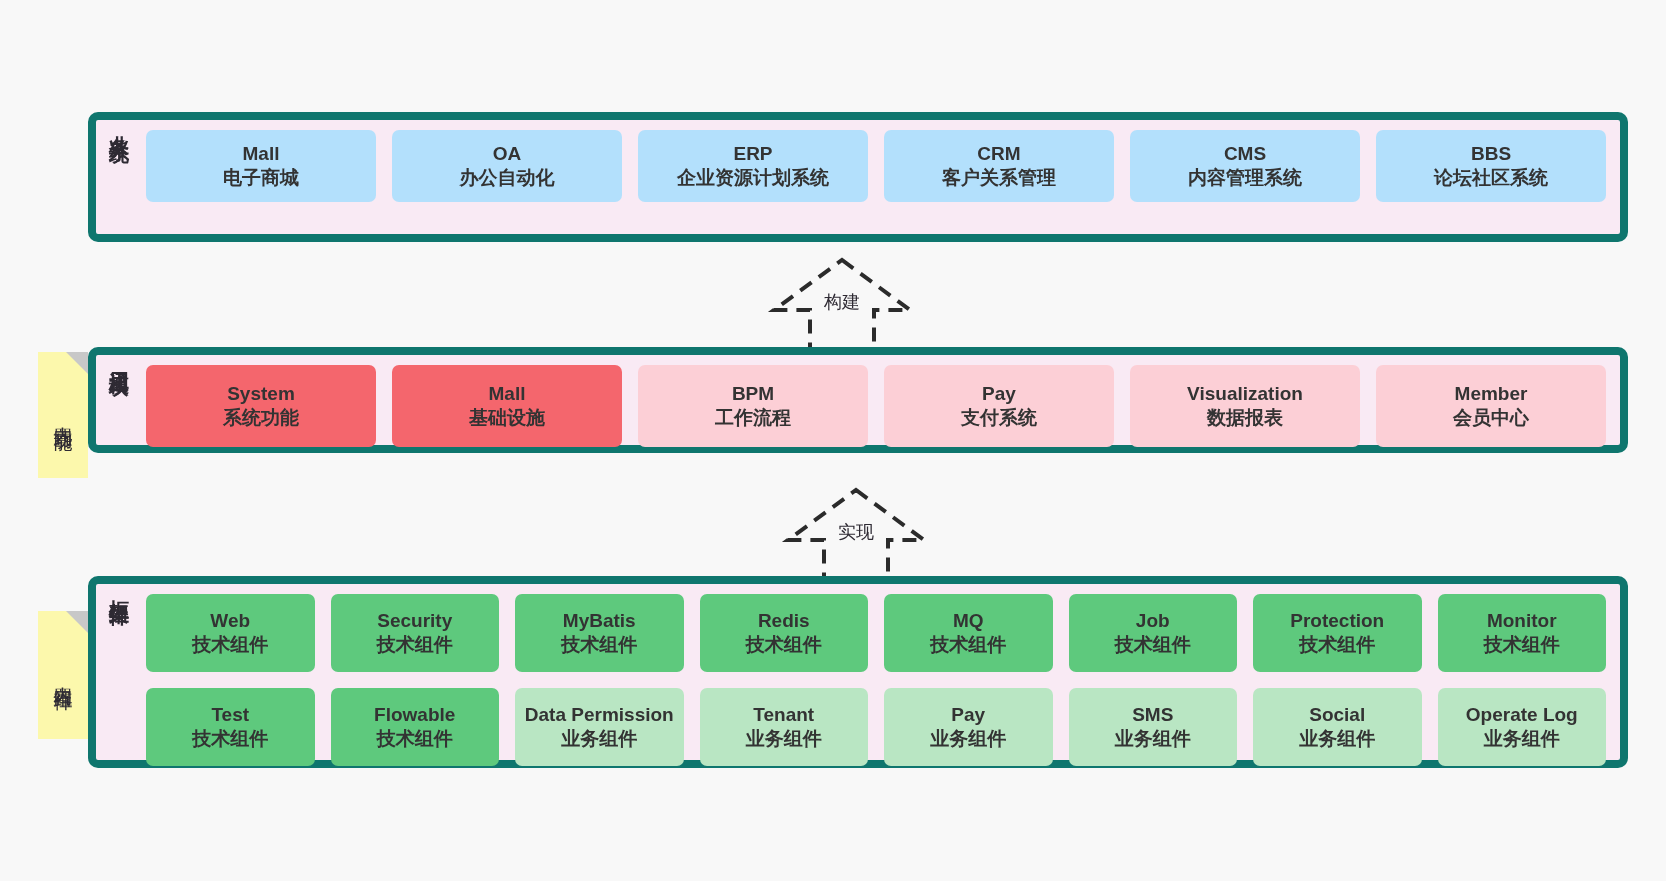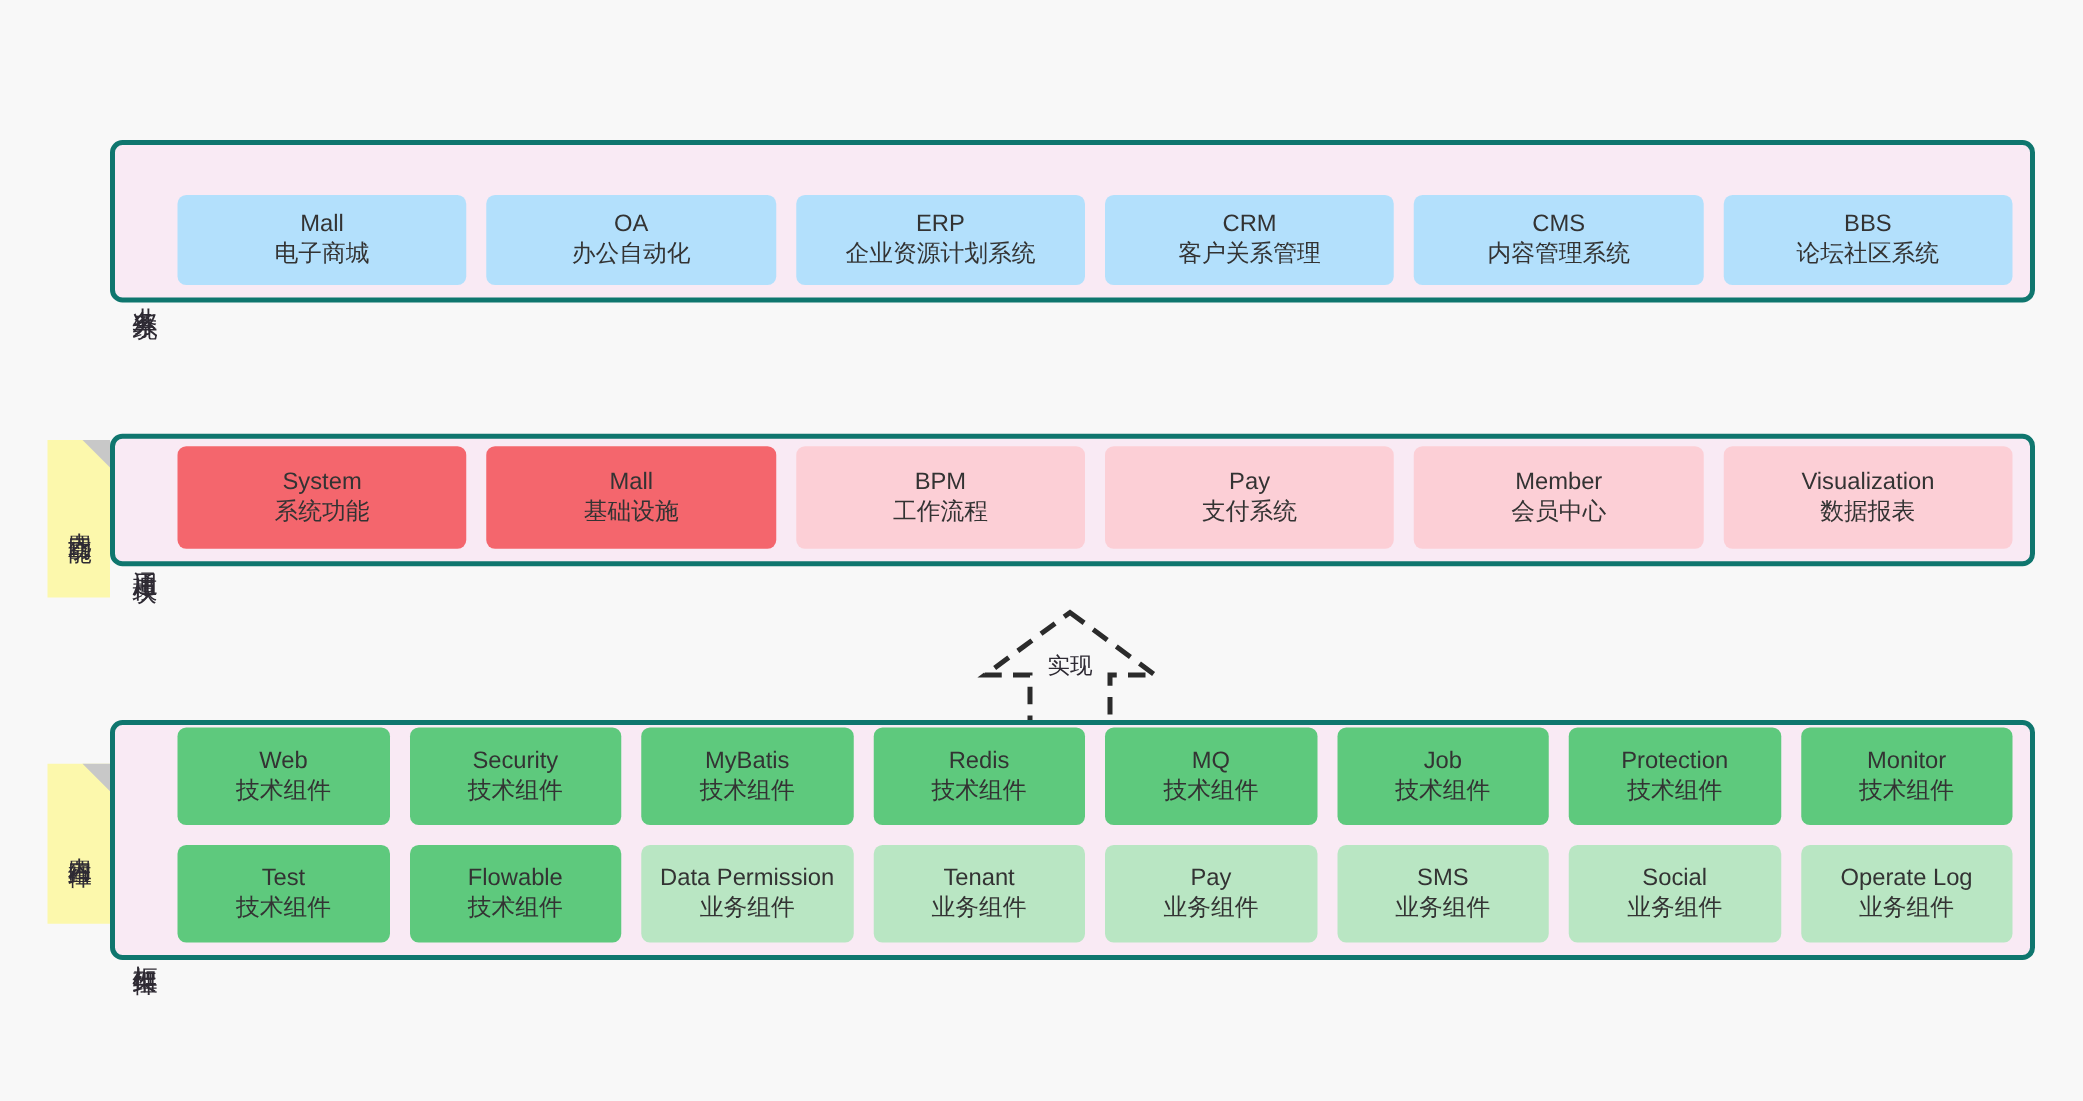--- a/index.html
+++ b/index.html
@@ -20,24 +20,25 @@
     width: 1666px;
     height: 881px;
     background: #f8f8f8;
   }
 
   
   .layer {
     position: absolute;
     box-sizing: border-box;
     background: #f9eaf4;
-    border: 4px solid #0f766e;
+    border: 8px solid #0f766e;
     border-radius: 10px;
     display: flex;
-    align-items: flex-end;
+    align-items: flex-start;
+    font-weight: bold;
   }
   .layer-title {
     flex: 0 0 auto;
     width: 46px;
     display: flex;
     align-items: center;
     justify-content: center;
     font-size: 20px;
     line-height: 1.15;
     color: #2e2a33;
@@ -175,20 +176,26 @@
           <span class="t2">内容管理系统</span>
         </div>
         <div class="card blue">
           <span class="t1">BBS</span>
           <span class="t2">论坛社区系统</span>
         </div>
       </div>
     </div>
   </div>
 
+  <div class="connector" id="connector-build">
+    <svg width="200" height="110" viewBox="0 0 200 110">
+      <path d="M100 8 L168 58 L132 58 L132 104 L68 104 L68 58 L32 58 Z" fill="none" stroke="#2b2b2b" stroke-width="4" stroke-dasharray="14 9" stroke-linejoin="miter"></path>
+    </svg>
+    <div class="conn-label">构建</div>
+  </div>
 
   <div class="sticky" id="sticky-builtin-func">
     <span>内置功能</span>
   </div>
   <div class="layer" id="layer-common">
     <div class="layer-title">通用模块</div>
     <div class="layer-body">
       <div class="row">
         <div class="card red">
           <span class="t1">System</span>
@@ -200,26 +207,26 @@
         </div>
         <div class="card pinklight">
           <span class="t1">BPM</span>
           <span class="t2">工作流程</span>
         </div>
         <div class="card pinklight">
           <span class="t1">Pay</span>
           <span class="t2">支付系统</span>
         </div>
         <div class="card pinklight">
+          <span class="t1">Visualization</span>
+          <span class="t2">数据报表</span>
+        </div>
+        <div class="card pinklight">
           <span class="t1">Member</span>
           <span class="t2">会员中心</span>
-        </div>
-        <div class="card pinklight">
-          <span class="t1">Visualization</span>
-          <span class="t2">数据报表</span>
         </div>
       </div>
     </div>
   </div>
 
   <div class="connector" id="connector-implement">
     <svg width="200" height="110" viewBox="0 0 200 110">
       <path d="M100 8 L168 58 L132 58 L132 104 L68 104 L68 58 L32 58 Z" fill="none" stroke="#2b2b2b" stroke-width="4" stroke-dasharray="14 9" stroke-linejoin="miter"></path>
     </svg>
     <div class="conn-label">实现</div>

